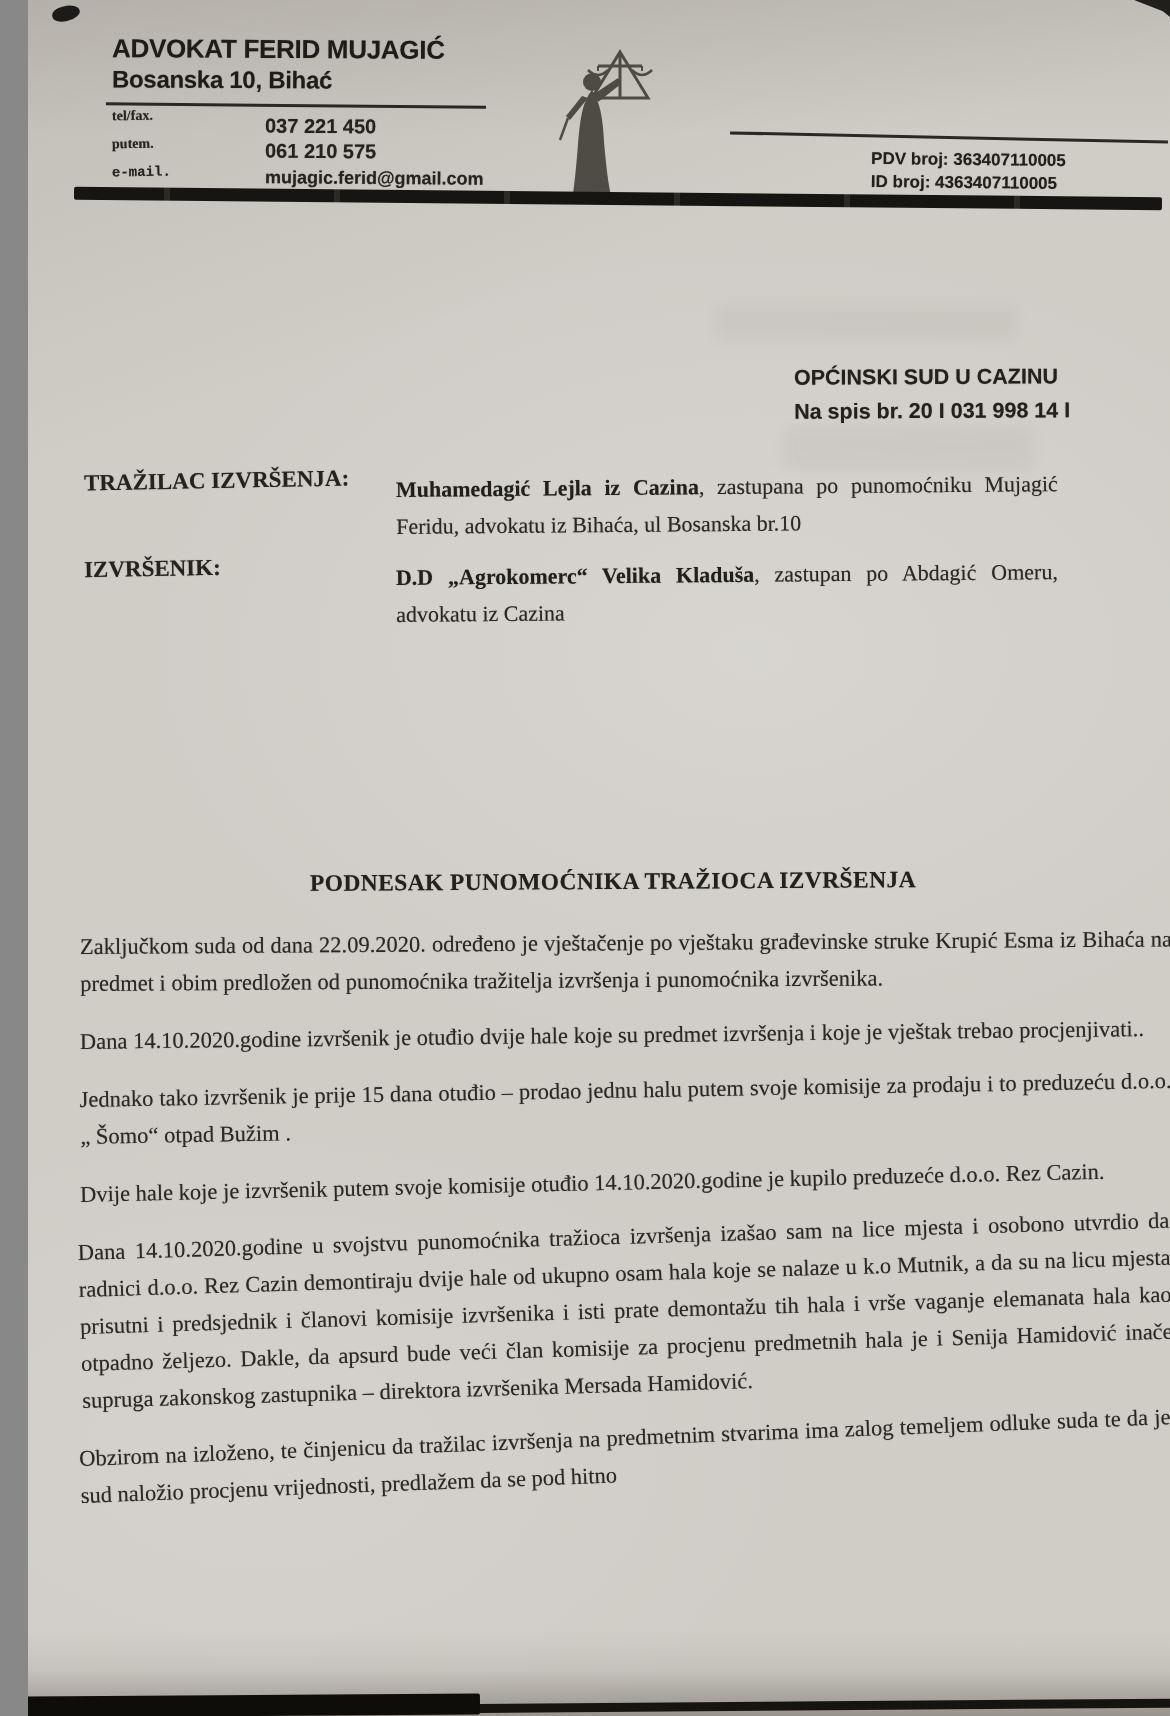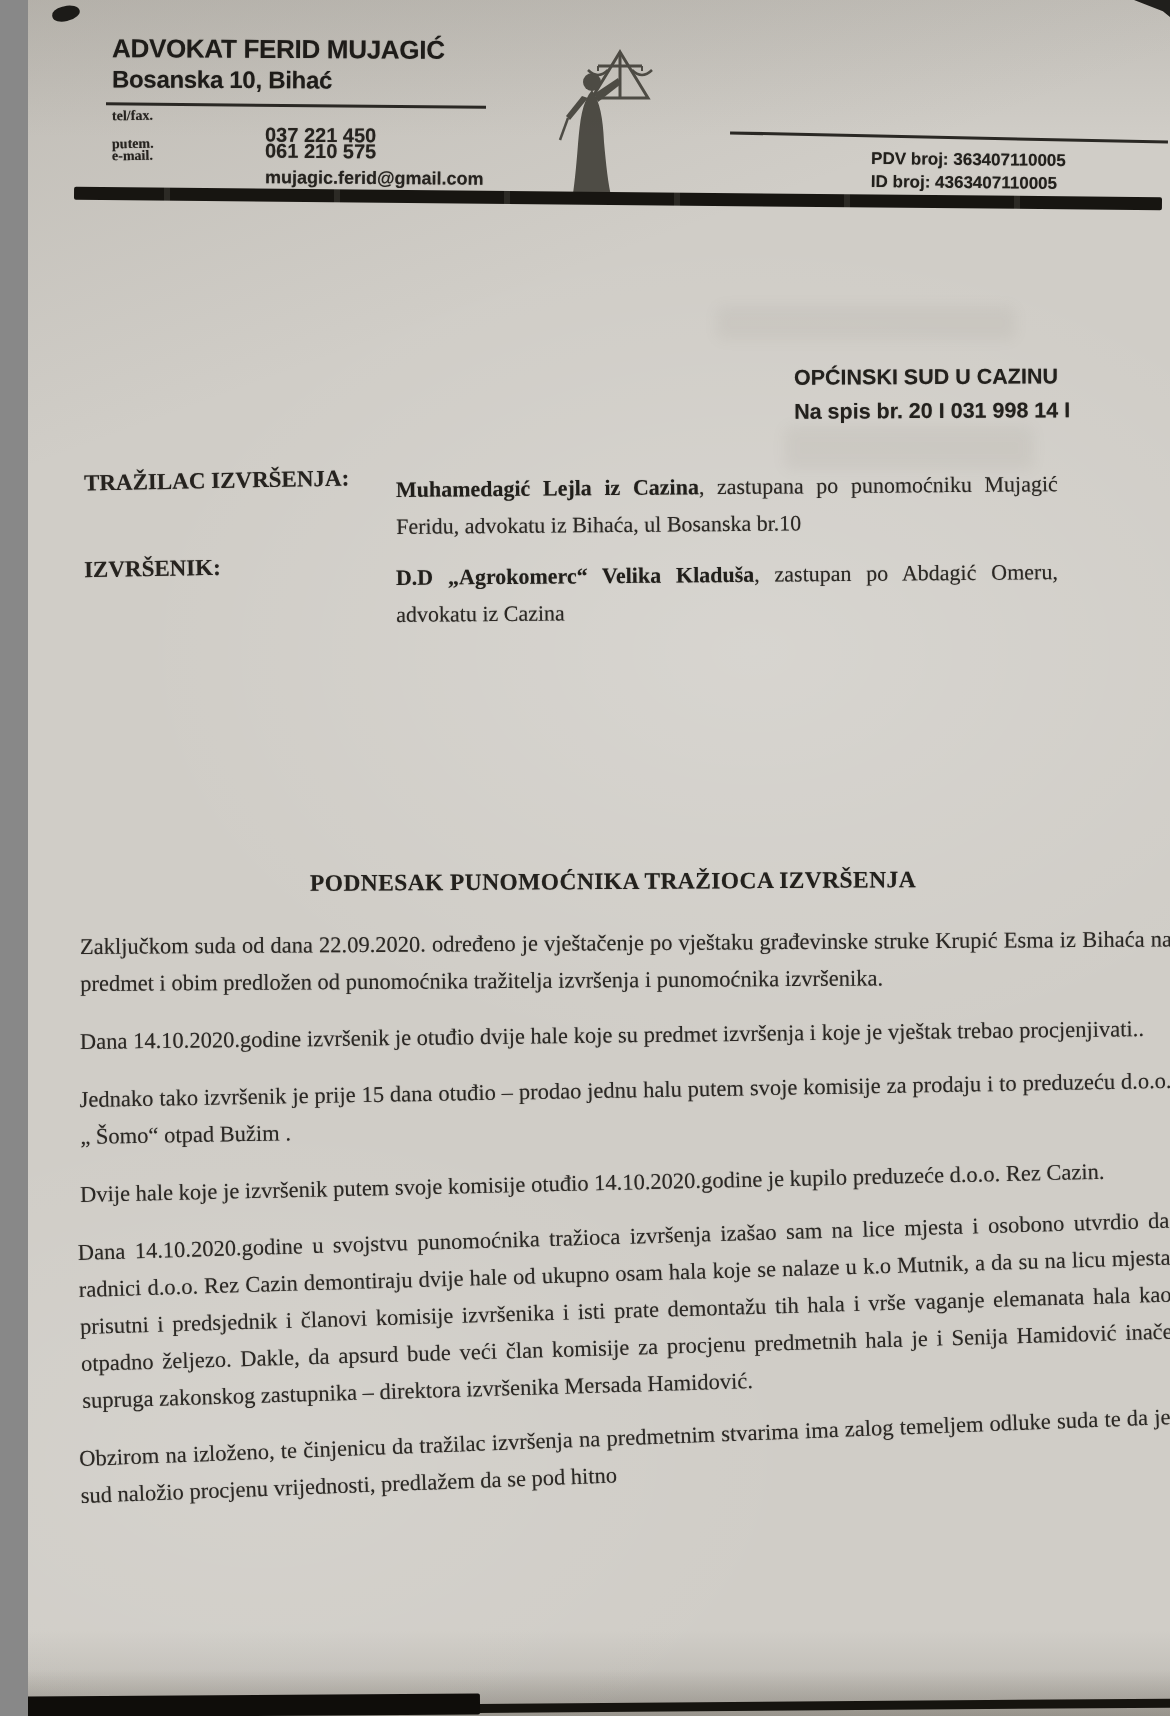--- a/index.html
+++ b/index.html
@@ -29,22 +29,22 @@
   .ghost{position:absolute;background:#6d675d;opacity:.07;filter:blur(7px);border-radius:8px;}
   .ghost1{left:688px;top:306px;width:300px;height:34px;}
   .ghost2{left:756px;top:426px;width:250px;height:44px;}
   
   .lh-name{position:absolute;left:84px;top:34px;font-family:"Liberation Sans",sans-serif;font-weight:bold;font-size:26px;letter-spacing:-.3px;color:#1e1c19;transform:rotate(.3deg);}
   .lh-addr{position:absolute;left:84px;top:66px;font-family:"Liberation Sans",sans-serif;font-weight:bold;font-size:24px;letter-spacing:-.3px;color:#1e1c19;transform:rotate(.3deg);}
   .lh-rule-left{position:absolute;left:78px;top:104px;width:380px;height:3px;background:#2a2824;transform:rotate(.5deg);}
   .lh-rule-right{position:absolute;left:702px;top:136px;width:438px;height:3px;background:#2a2824;transform:rotate(1.2deg);}
   .contact-label{position:absolute;left:84px;font-size:14px;font-weight:bold;color:#26231f;transform:rotate(-1deg);}
   .contact-value{position:absolute;left:237px;font-family:"Liberation Sans",sans-serif;font-weight:bold;font-size:20px;color:#26231f;transform:rotate(.4deg);}
-  .cl1{top:108px;} .cl2{top:136px;} .cl3{top:148px;}
-  .cv1{top:124px;} .cv2{top:140px;} .cv3{top:168px;font-size:18px;}
+  .cl1{top:108px;} .cl2{top:136px;} .cl3{top:164px;font-family:Liberation Mono, monospace;}
+  .cv1{top:115px;} .cv2{top:140px;} .cv3{top:168px;font-size:18px;}
   .tax-block{position:absolute;left:843px;top:148px;font-family:"Liberation Sans",sans-serif;font-weight:bold;font-size:17px;line-height:23px;color:#22201c;transform:rotate(.6deg);}
   .thick-bar{position:absolute;left:46px;top:192px;width:1088px;height:13px;transform:rotate(.55deg);border-radius:2px;
     background:repeating-linear-gradient(90deg,#171511 0 90px,#2c2a25 90px 96px,#171511 96px 170px);}
   
   .emblem{position:absolute;left:520px;top:44px;width:120px;height:162px;opacity:.88;filter:blur(.4px);}
   
   .court{position:absolute;left:766px;top:360px;font-family:"Liberation Sans",sans-serif;font-weight:bold;font-size:21.5px;line-height:34px;color:#23211d;transform:rotate(-.3deg);white-space:nowrap;}
   
   .party-role{position:absolute;left:56px;font-weight:bold;font-size:23px;color:#26231f;white-space:nowrap;}
   .pr1{top:468px;transform:rotate(-1.1deg);}

